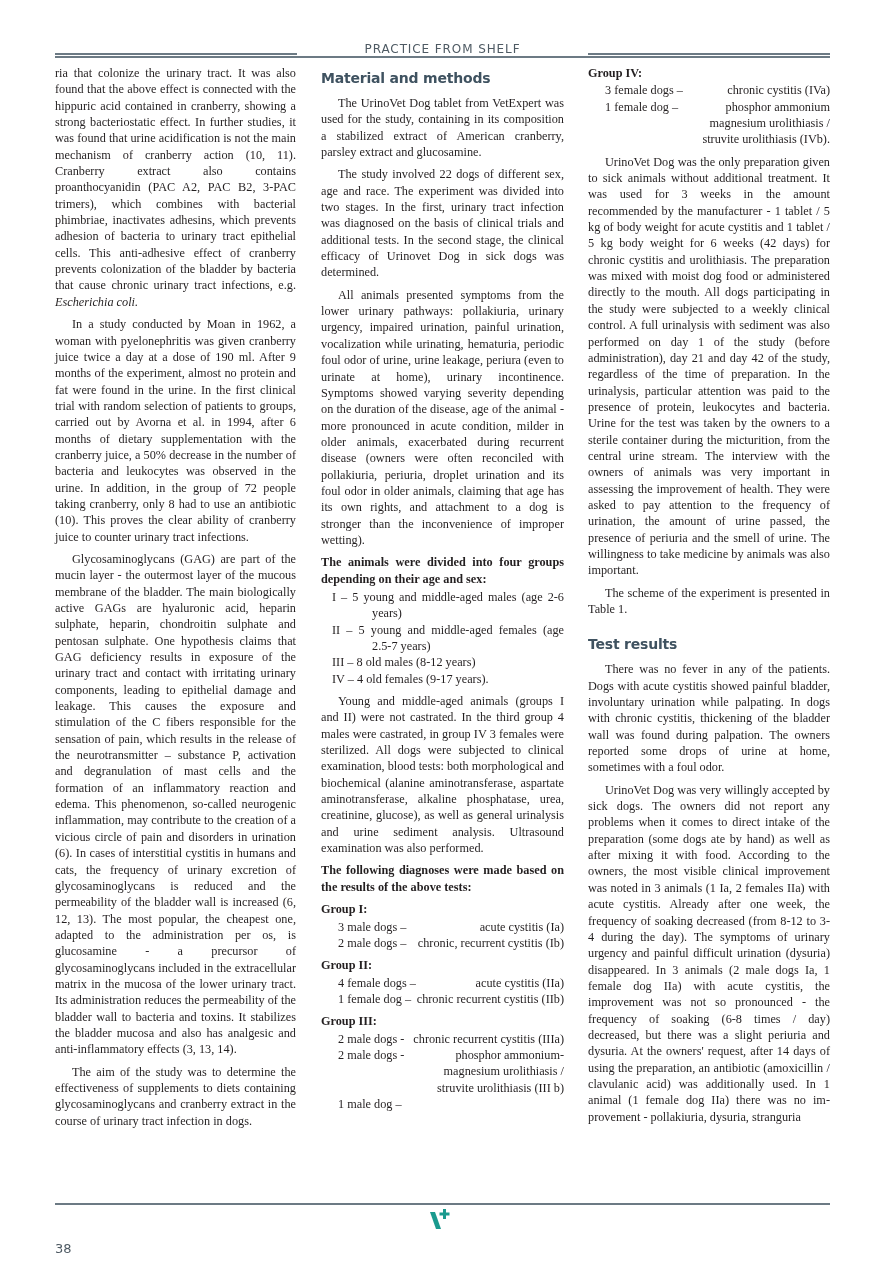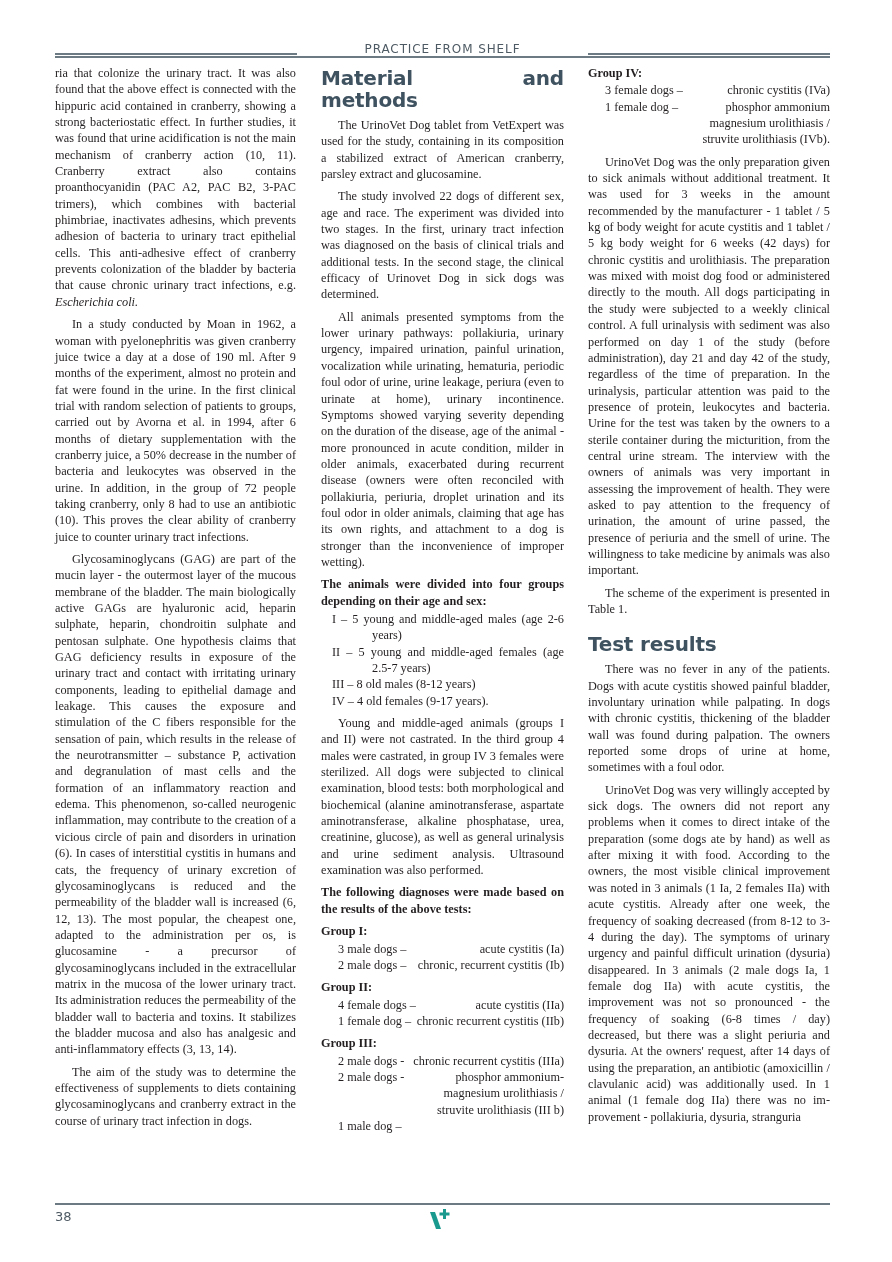--- a/index.html
+++ b/index.html
@@ -26,36 +26,36 @@
   .col1 { left: 55px; width: 241px; }
   .col2 { left: 321px; width: 243px; }
   .col3 { left: 588px; width: 242px; }
 
   .col p { margin: 0 0 6px 0; text-indent: 17px; }
   .col p.noind { text-indent: 0; }
   .col em { font-style: italic; }
 
   h2.sec {
     margin: 2px 0 6px 0; font-family: "DejaVu Sans", sans-serif; font-weight: bold;
-    font-size: 20px; color: #3f5260; line-height: 22px; letter-spacing: -0.2px;
+    font-size: 14px; color: #3f5260; line-height: 22px; letter-spacing: -0.2px;
   }
   .boldpara { font-weight: bold; text-indent: 0 !important; margin-bottom: 2px !important; }
 
   .grouplist { margin: 0 0 6px 0; padding: 0; list-style: none; }
   .grouplist li { padding-left: 51px; text-indent: -40px; text-align: justify; }
 
   .grp-title { font-weight: bold; margin: 6px 0 1px 0; text-indent: 0; }
   .diag { margin: 0 0 0 0; padding: 0; list-style: none; }
   .diag li { display: flex; padding-left: 17px; }
   .diag .who { white-space: nowrap; }
   .diag .what { flex: 1; text-align: right; }
 
   
   .foot-rule { position: absolute; left: 55px; width: 775px; top: 1203px; height: 2px; background: #6c7a84; }
-  .pageno { position: absolute; left: 55px; top: 1209px; font-family: "DejaVu Sans", sans-serif;
+  .pageno { position: absolute; left: 55px; top: 1241px; font-family: "DejaVu Sans", sans-serif;
             font-size: 13px; color: #4e5a63; }
   .logo { position: absolute; left: 427px; top: 1208px; width: 28px; height: 24px; }
 </style>
 </head>
 <body>
 
 <div class="page">
 
   <div class="run-head">
     <div class="bar-left"></div>

